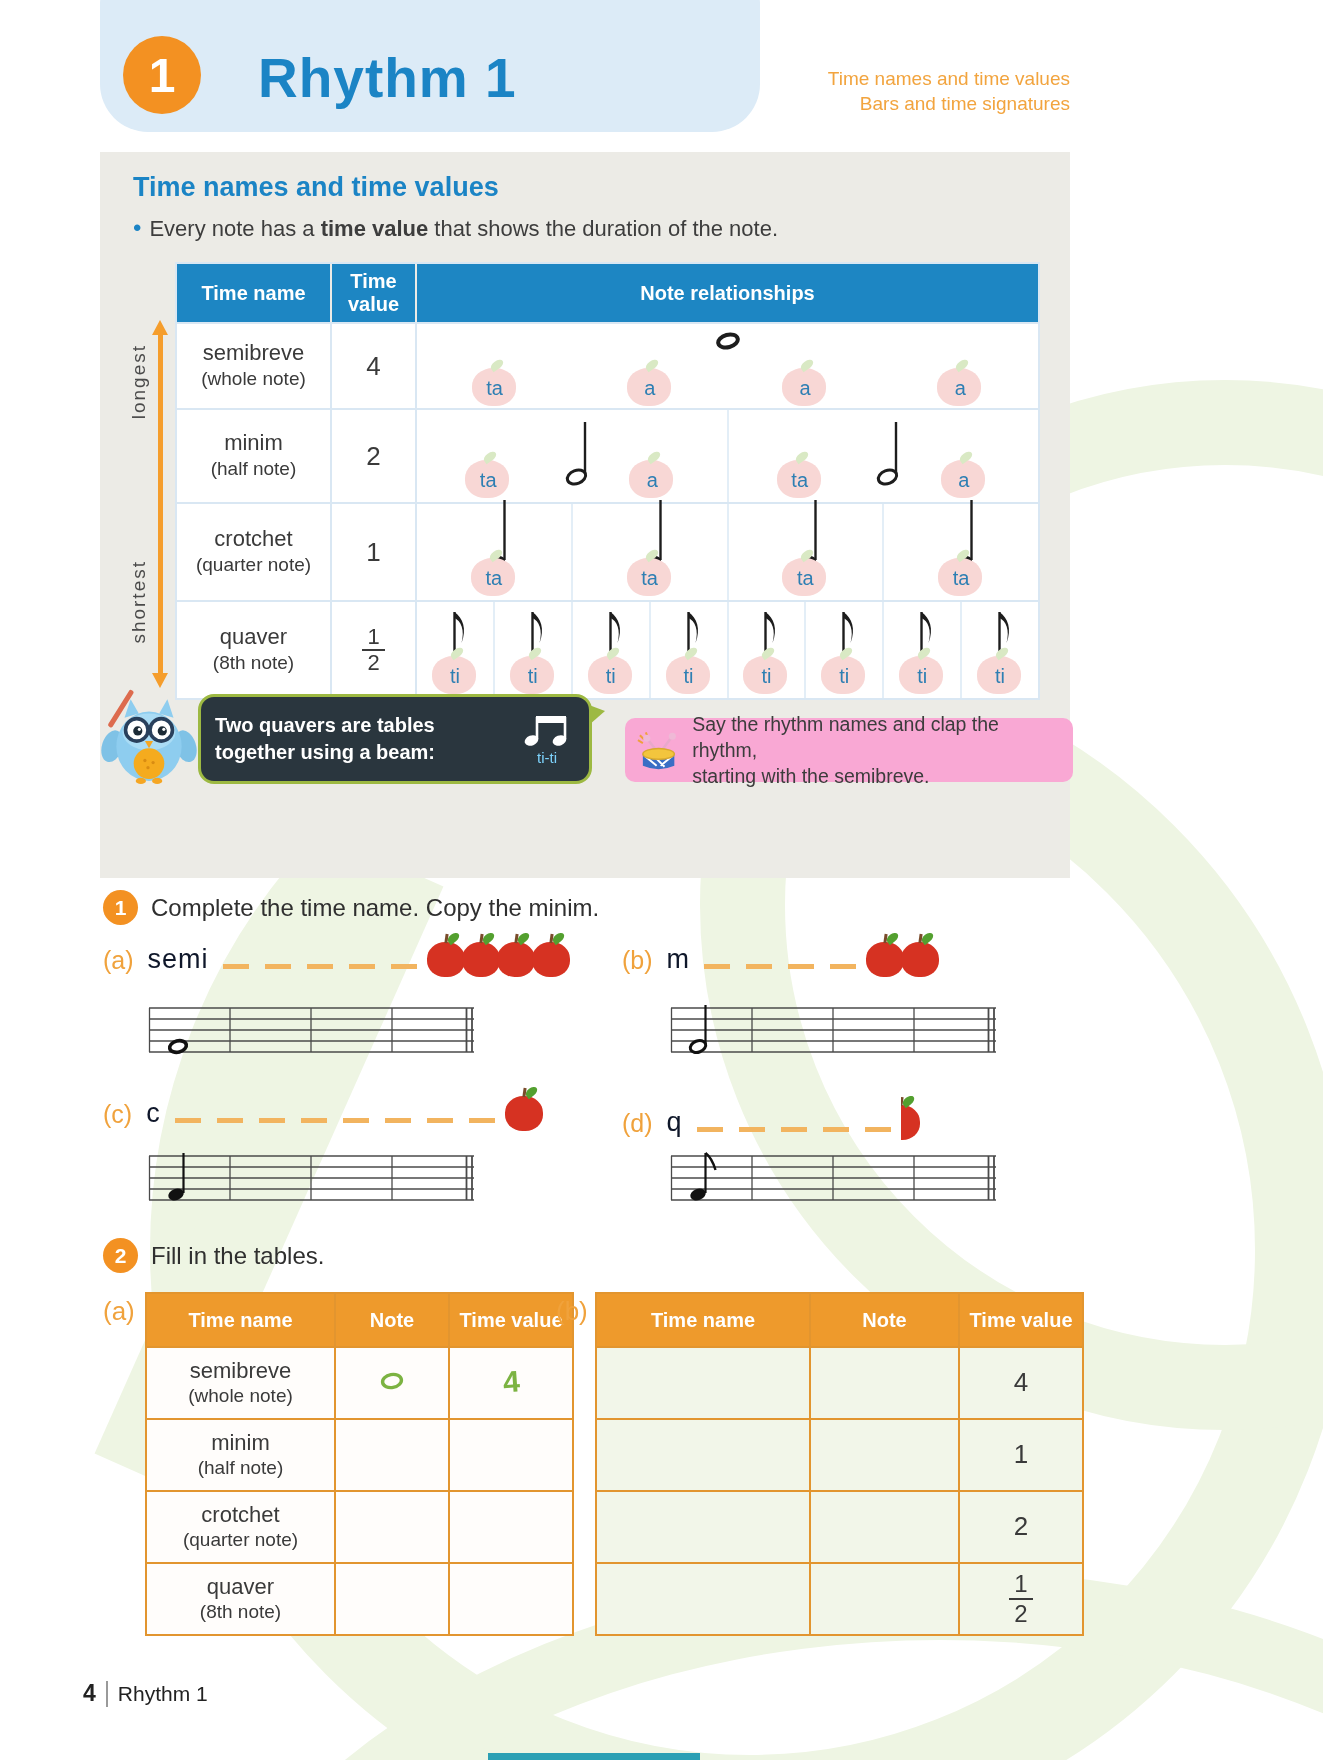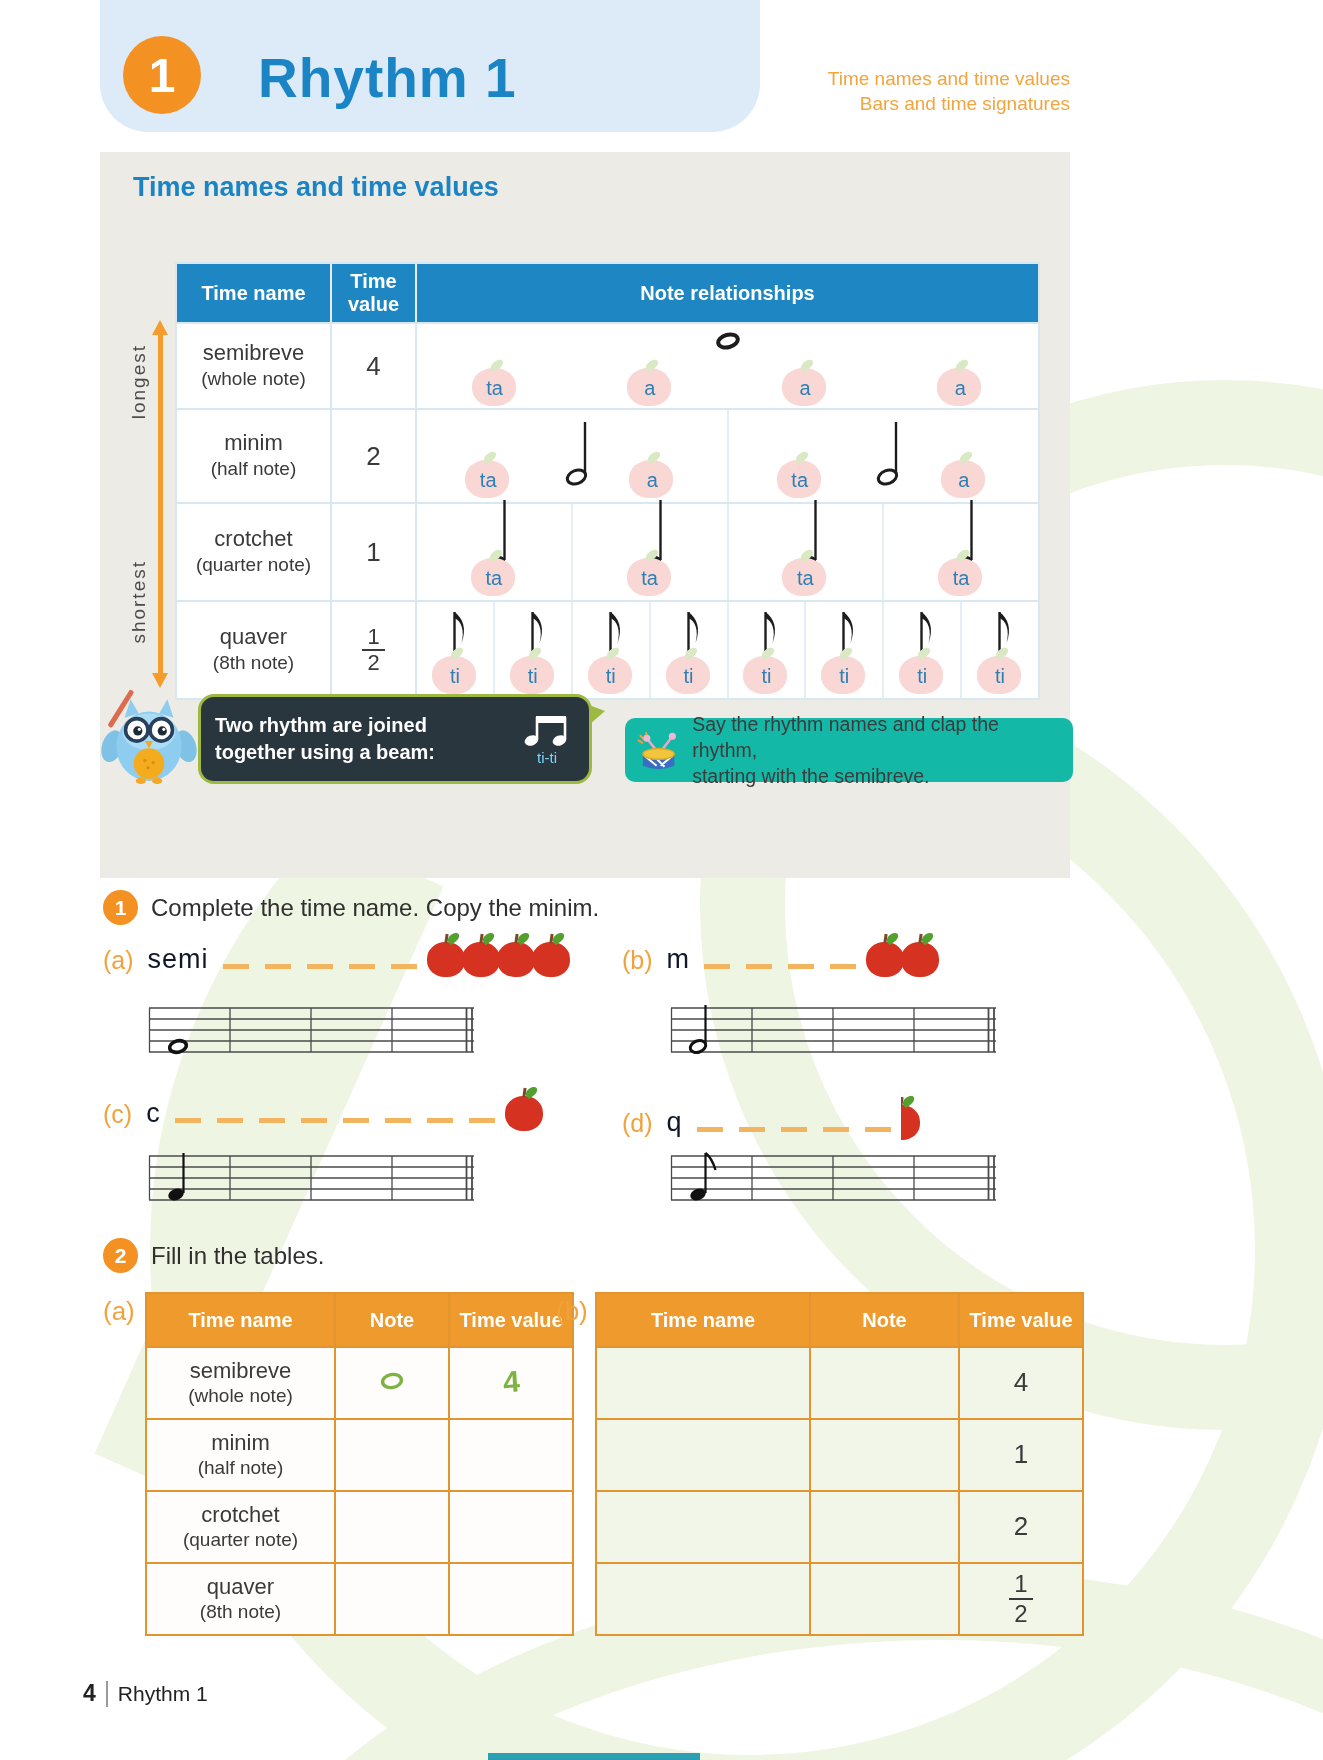--- a/index.html
+++ b/index.html
@@ -64,21 +64,21 @@
   
   .owl{position:absolute;left:0px;top:534px;width:98px;height:100px;z-index:3;}
   .bubble{position:absolute;left:98px;top:542px;width:394px;height:90px;background:#2a363e;border:3.5px solid #9db942;
           border-radius:16px;box-sizing:border-box;display:flex;align-items:center;padding:6px 14px;z-index:2;}
   .bubble::after{content:"";position:absolute;right:-16px;top:8px;border-top:6px solid transparent;
                  border-bottom:14px solid transparent;border-left:16px solid #9db942;}
   .bubble-text{color:#fff;font-size:20px;font-weight:bold;line-height:27px;flex:1;}
   .bubble-note{width:56px;text-align:center;color:#7dd3fc;}
   .bubble-note .cap{font-size:15px;display:block;margin-top:-2px;}
   
-  .pink-tip{position:absolute;left:525px;top:566px;width:448px;height:64px;background:#14b8a6;border-radius:10px;
+  .pink-tip{position:absolute;left:525px;top:566px;width:448px;height:64px;background:#f9a8d4;border-radius:10px;
             display:flex;align-items:center;padding:4px 10px;box-sizing:border-box;z-index:2;}
   .pink-tip .txt{font-size:19.5px;color:#3c3c3c;line-height:26px;margin-left:10px;}
   
   .ex-head{position:absolute;display:flex;align-items:center;z-index:2;}
   .num-circle{width:35px;height:35px;border-radius:50%;background:#f39122;color:#fff;font-weight:bold;font-size:21px;
               display:flex;align-items:center;justify-content:center;margin-right:13px;}
   .ex-text{font-size:24px;color:#2f2f2f;}
   .ex-item{position:absolute;display:flex;align-items:flex-end;z-index:2;}
   .it-label{color:#f0a23c;font-size:25px;margin-right:14px;margin-bottom:2px;}
   .it-stem{color:#0f172a;font-size:27px;letter-spacing:1px;margin-right:14px;margin-bottom:2px;}
@@ -130,20 +130,23 @@
     <div class="unit-circle">1</div>
     <div class="unit-title">Rhythm 1</div>
   </div>
   <div class="topics">
     <div>Time names and time values</div>
     <div>Bars and time signatures</div>
   </div>
 
   <div class="panel">
     <div class="section-head">Time names and time values</div>
+    <div class="bullet-line">
+      <span class="bullet-dot">•</span><span>Every note has a </span><b>time value</b><span> that shows the duration of the note.</span>
+    </div>
 
     <div class="axis-arrow"></div>
     <div class="axis-label axis-top">longest</div>
     <div class="axis-label axis-bottom">shortest</div>
 
     <div class="note-table">
       <div class="nt-header">
         <div class="nt-h c-name">Time name</div>
         <div class="nt-h c-value">Time value</div>
         <div class="nt-h c-rel">Note relationships</div>
@@ -393,21 +396,21 @@
       <circle cx="48" cy="75" r="15" fill="#f5ab1e"></circle>
       <circle cx="44" cy="72" r="1.6" fill="#d98c12"></circle>
         <circle cx="52" cy="74" r="1.6" fill="#d98c12"></circle>
         <circle cx="47" cy="79" r="1.6" fill="#d98c12"></circle>
       <ellipse cx="40" cy="92" rx="5" ry="3" fill="#f5a623"></ellipse>
         <ellipse cx="56" cy="92" rx="5" ry="3" fill="#f5a623"></ellipse>
     </svg>
 
     <div class="bubble">
       <div class="bubble-text">
-        <div>Two rhythm are joined</div>
+        <div>Two quavers are tables</div>
         <div>together using a beam:</div>
       </div>
       <div class="bubble-note">
         <svg width="46" height="34">
           <path d="M12,3 L42,3 L42,10 L12,10 Z" fill="#ffffff"></path>
           <line x1="13" y1="4" x2="13" y2="26" stroke="#ffffff" stroke-width="2.6"></line>
           <line x1="41" y1="4" x2="41" y2="26" stroke="#ffffff" stroke-width="2.6"></line>
           <ellipse cx="7.5" cy="27.5" rx="7" ry="5" fill="#ffffff" transform="rotate(-21 7.5 27.5)"></ellipse>
           <ellipse cx="35.5" cy="27.5" rx="7" ry="5" fill="#ffffff" transform="rotate(-21 35.5 27.5)"></ellipse>
         </svg>

